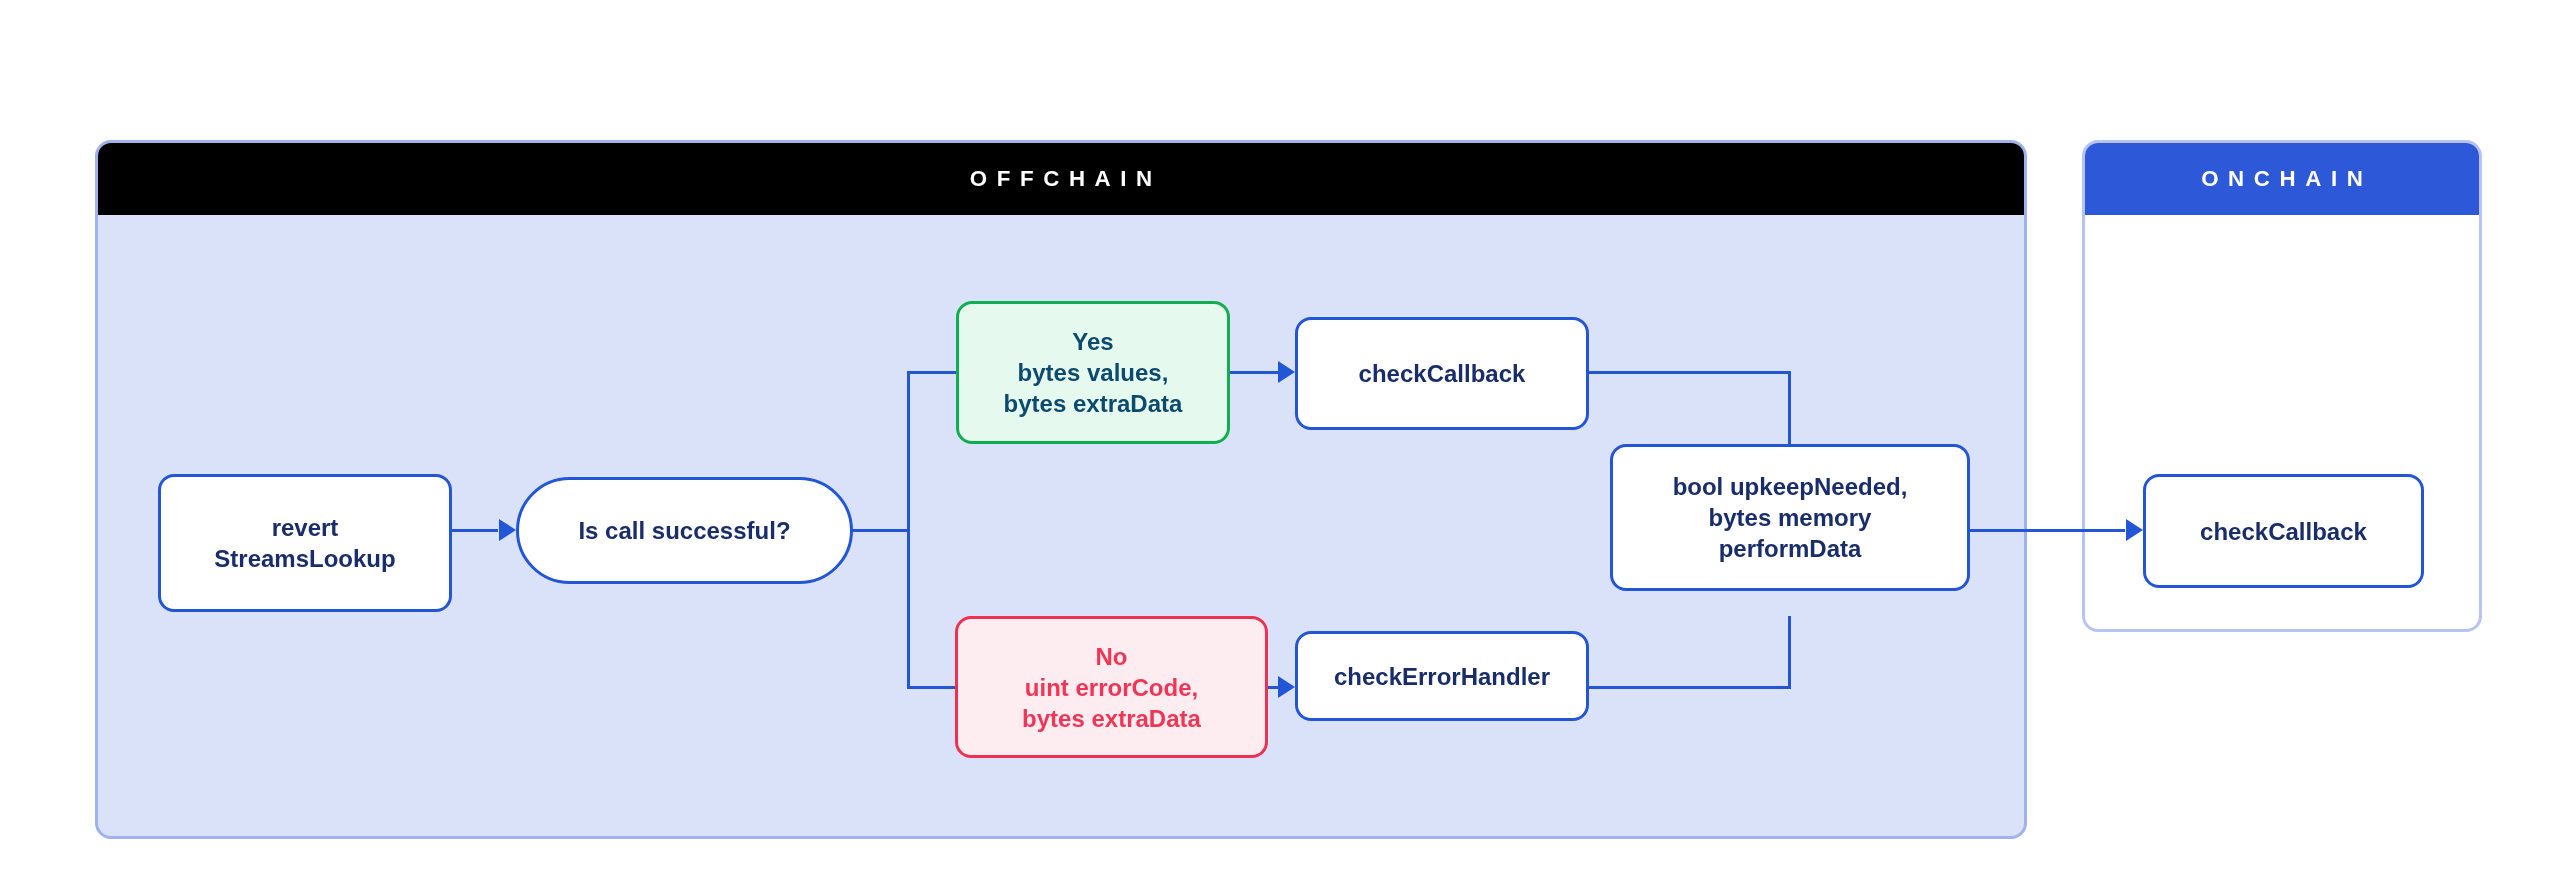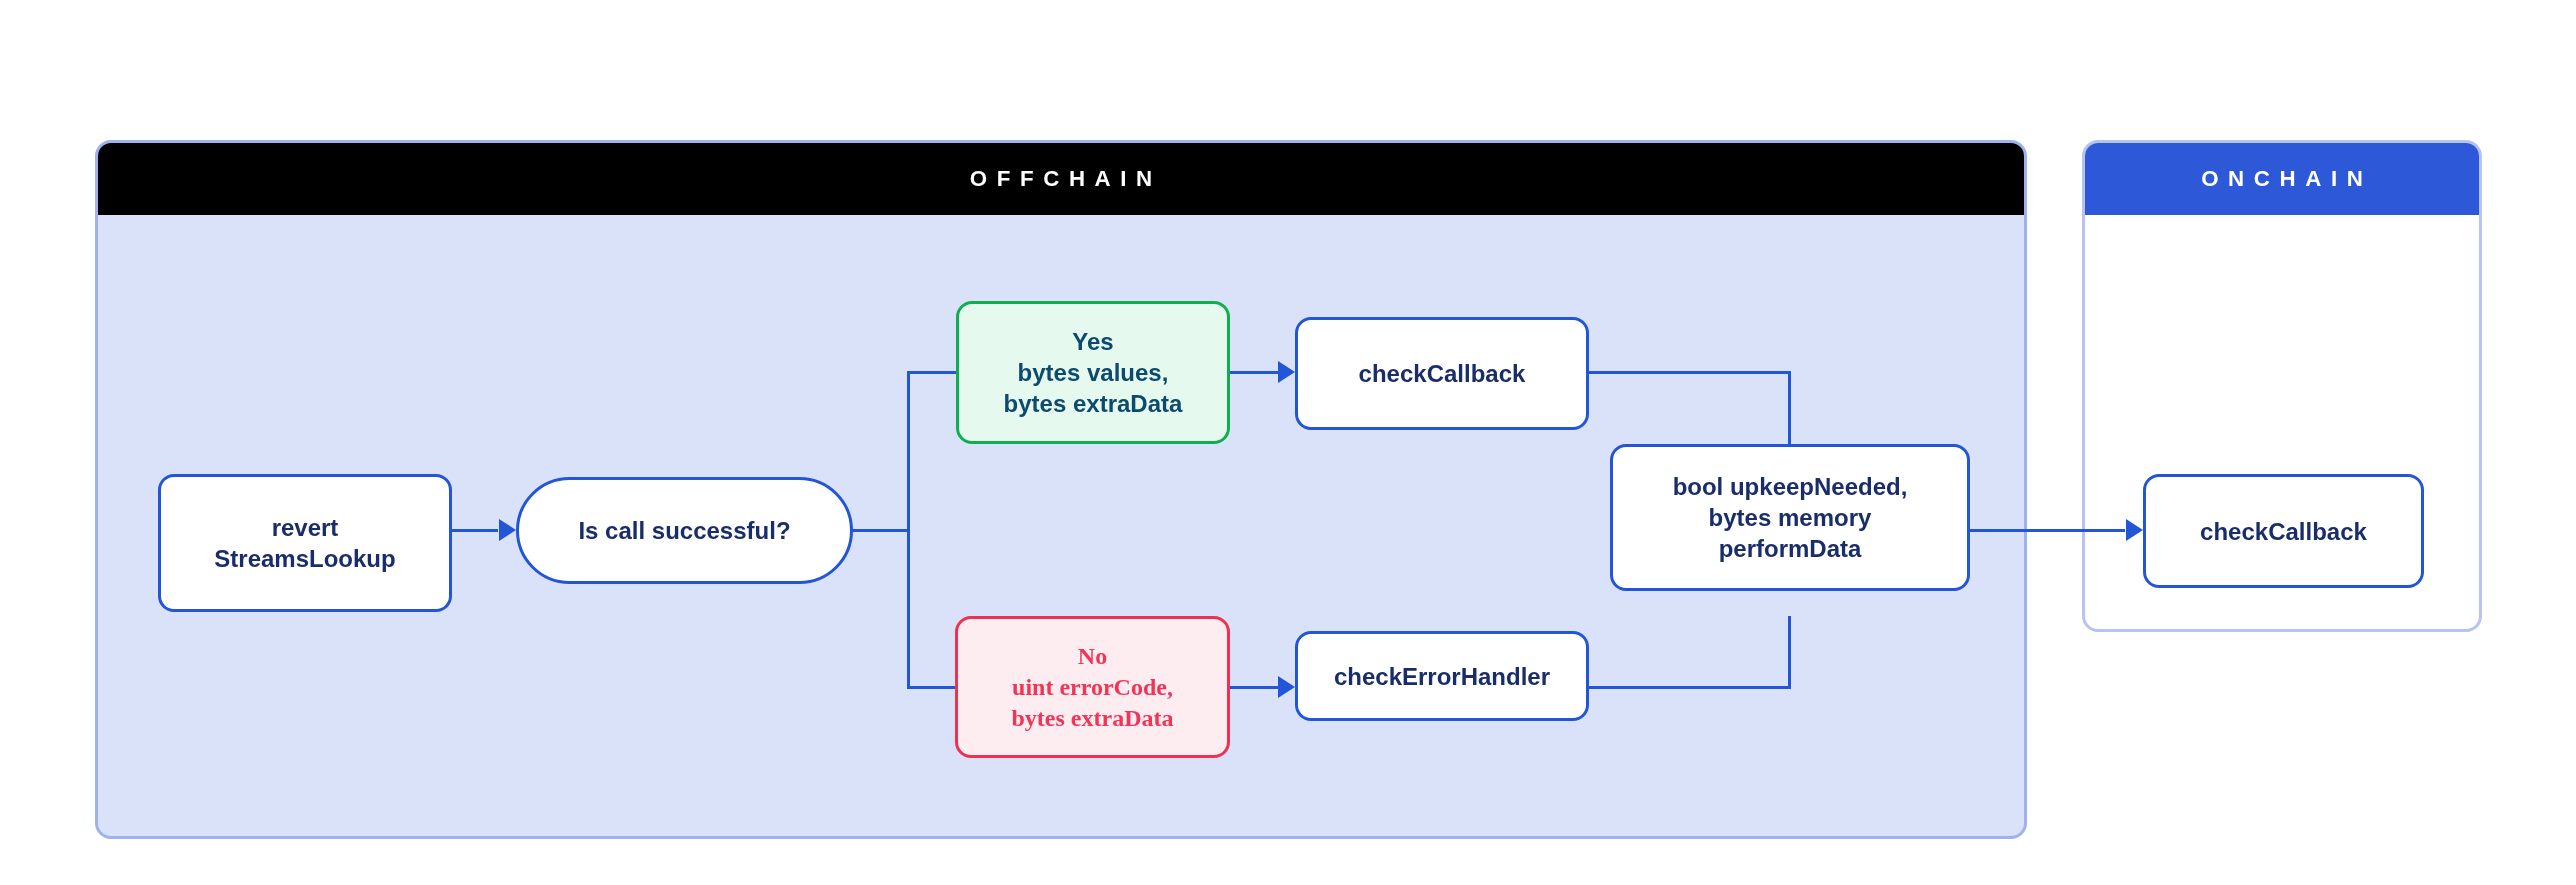--- a/index.html
+++ b/index.html
@@ -139,21 +139,21 @@
 
   <div class="node" style="left:158px; top:427px; width:294px; height:138px;">revert
 StreamsLookup</div>
 
   <div class="node pill" style="left:516px; top:430px; width:337px; height:107px;">Is call successful?</div>
 
   <div class="node success" style="left:956px; top:254px; width:274px; height:143px;">Yes
 bytes values,
 bytes extraData</div>
 
-  <div class="node error" style="left:955px; top:569px; width:275px; height:142px;font-family:Liberation Serif, serif;">No
+  <div class="node error" style="left:955px; top:569px; width:313px; height:142px;">No
 uint errorCode,
 bytes extraData</div>
 
   <div class="node" style="left:1295px; top:270px; width:294px; height:113px;">checkCallback</div>
 
   <div class="node" style="left:1295px; top:584px; width:294px; height:90px;">checkErrorHandler</div>
 
   <div class="node" style="left:1610px; top:397px; width:360px; height:147px;">bool upkeepNeeded,
 bytes memory
 performData</div>

